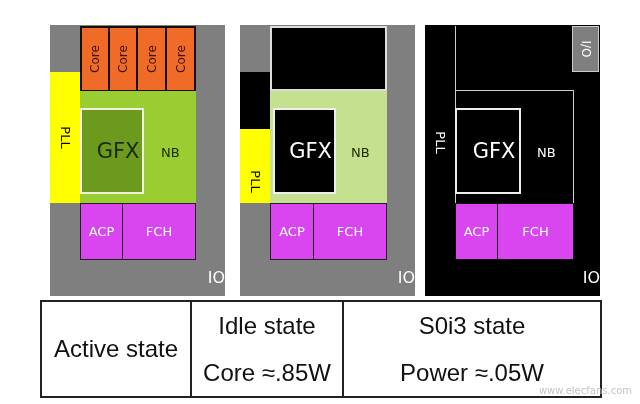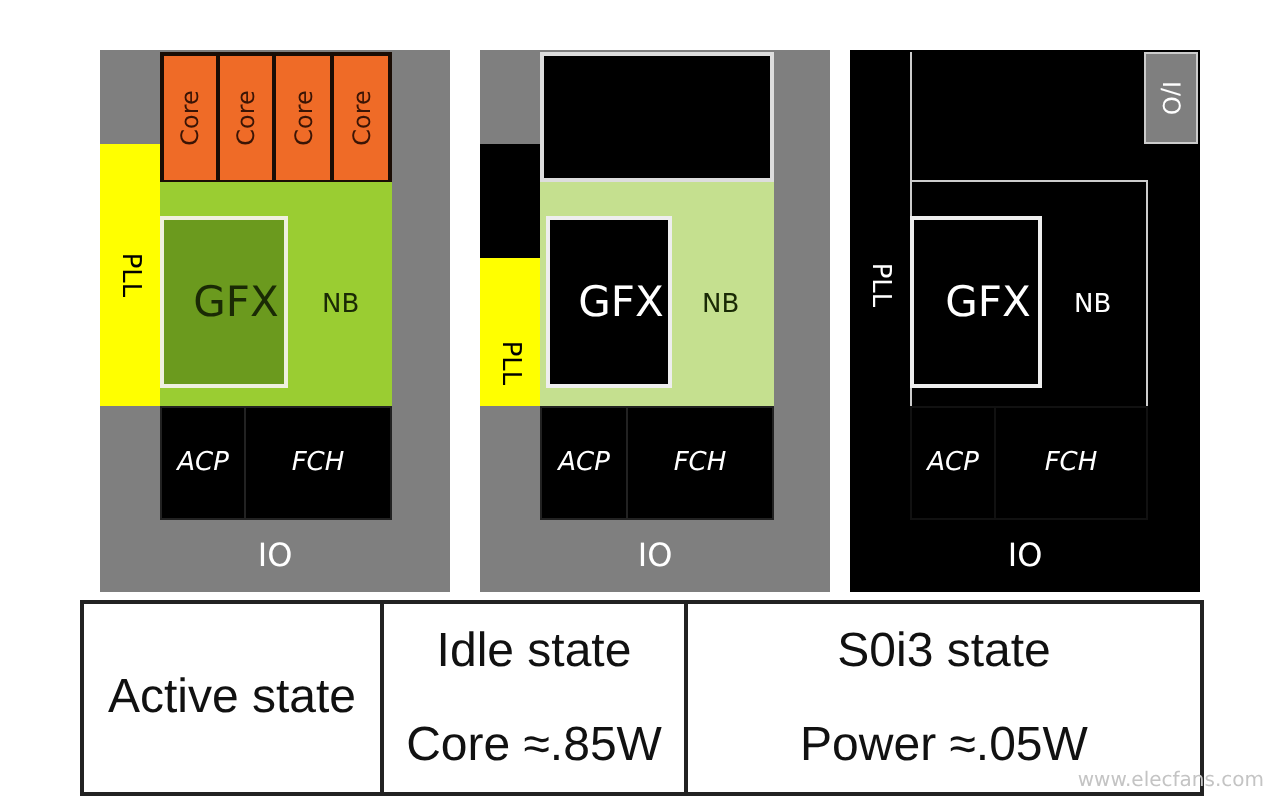--- a/index.html
+++ b/index.html
@@ -3,23 +3,23 @@
 <meta charset="utf-8">
 <style>
   html, body { margin: 0; padding: 0; }
   body { width: 640px; height: 404px; background: #ffffff; position: relative; overflow: hidden;
          font-family: "DejaVu Sans", sans-serif; }
   .panel { position: absolute; top: 25px; width: 175px; height: 271px; }
   .blk { position: absolute; box-sizing: border-box; display: flex; align-items: center; justify-content: center; }
   .core { border: 2px solid #1a0d05; background: #ef6b27; color: #3a1405; font-size: 12px; }
   .core span { transform: rotate(-90deg); white-space: nowrap; }
   .vtext { transform: rotate(90deg); white-space: nowrap; font-size: 13px; }
-  .purple { background: #000000; color: #ffffff; font-size: 13px; font-style: italic; }
+  .purple { background: #d946ef; color: #ffffff; font-size: 13px; }
   .gfx { font-size: 21px; padding-left: 12px; }
-  .io { position: absolute; left: 0; right: 0; text-align: center; font-size: 16px; color: #ffffff; }
+  .io { position: absolute; left: 0; right: 0; text-align: right; font-size: 16px; color: #ffffff; }
   .nb { position: absolute; font-size: 13px; }
   .labels { position: absolute; left: 40px; top: 300px; width: 574px; height: 98px; display: flex; }
   .lbl { box-sizing: border-box; border: 2px solid #222; display: flex; flex-direction: column; justify-content: space-around;
          align-items: center; font-family: "Liberation Sans", sans-serif; font-size: 24px; color: #111; background: #fff; }
   .lbl + .lbl { margin-left: -2px; }
   .wm { position: absolute; right: 8px; bottom: 8px; font-size: 10px; color: #c4c4c4; font-family: "DejaVu Sans", sans-serif; margin-top: 40px; }
 </style>
 </head>
 <body>
 

